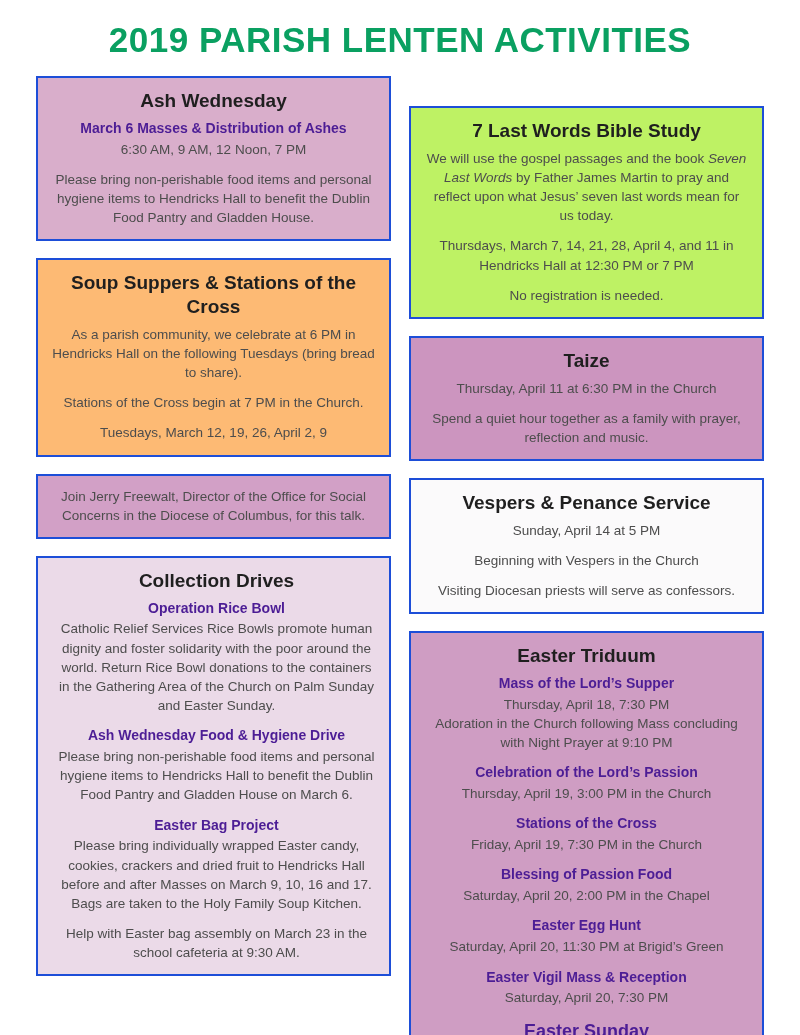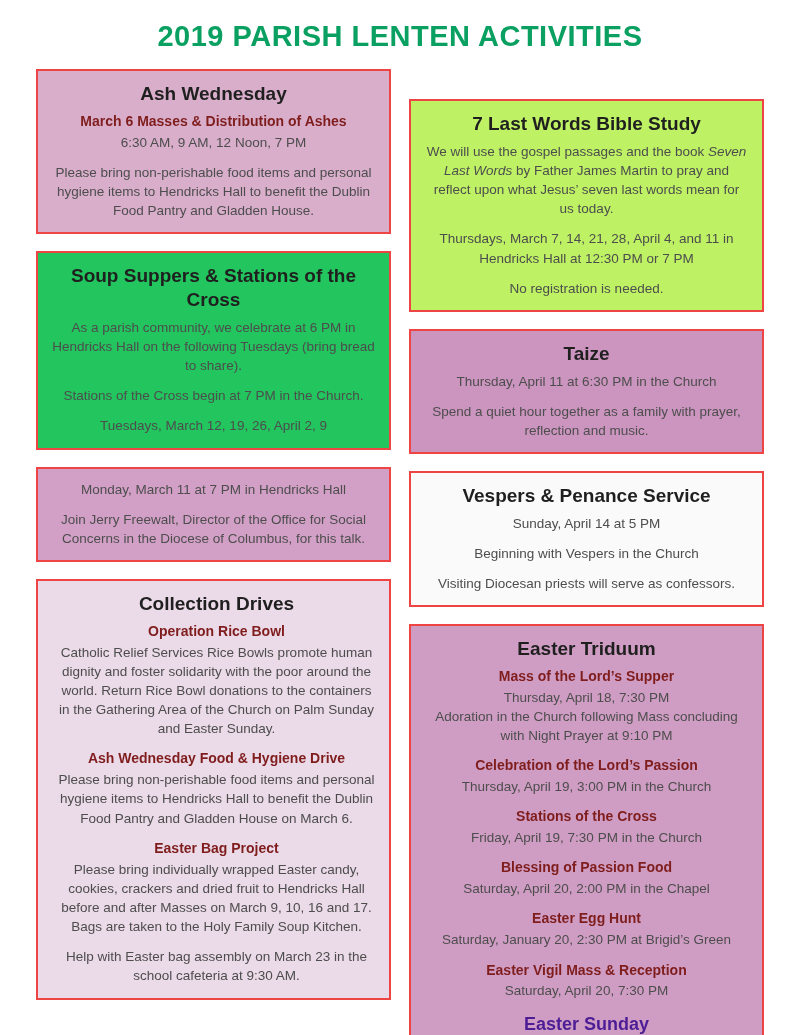--- a/index.html
+++ b/index.html
@@ -7,58 +7,58 @@
   body {
     width: 800px; height: 1035px;
     font-family: "Liberation Sans", sans-serif;
     color: #4d4d4d;
     overflow: hidden;
   }
   .page { padding: 16px 36px 0 36px; }
   .page-title {
     text-align: center;
     color: #0aa061;
-    font-size: 29px;
+    font-size: 35px;
     font-weight: bold;
     letter-spacing: 0.5px;
     margin: 4px 0 16px 0;
   }
   .columns { display: grid; grid-template-columns: 1fr 1fr; column-gap: 18px; }
   .col { display: flex; flex-direction: column; }
   .box {
-    border: 2px solid #ef4444;
+    border: 2px solid #1d4ed8;
     text-align: center;
     padding: 11px 14px 12px 14px;
     margin-bottom: 17px;
   }
   .box h2 {
     font-size: 19px;
     font-weight: bold;
     color: #1f1f1f;
     margin-bottom: 6px;
     line-height: 1.25;
   }
   .box p { font-size: 13.5px; line-height: 1.42; margin-bottom: 11px; }
   .box p:last-child { margin-bottom: 0; }
   .subhead {
     font-weight: bold;
-    color: #7f1d1d;
+    color: #4c1d95;
     font-size: 14px !important;
     margin-bottom: 1px !important;
   }
   .big-subhead {
     font-weight: bold;
     color: #4c1d95;
     font-size: 18px !important;
     margin-bottom: 2px !important;
   }
   .italic { font-style: italic; }
 
   .bg-ash        { background: #d9aecb; }
-  .bg-soup       { background: #22c55e; }
+  .bg-soup       { background: #fdba74; }
   .bg-respect    { background: #d2a0c6; }
   .bg-collection { background: #ebdae8; padding-left: 20px; }
   .bg-white      { background: #bef264; margin-top: 30px; }
   .bg-taize      { background: #cc95bf; }
   .bg-vespers    { background: #fbfafb; }
   .bg-triduum    { background: #cf9dc3; }
 </style>
 </head>
 <body>
 
@@ -78,21 +78,20 @@
       </section>
 
       <section class="box bg-soup">
         <h2>Soup Suppers &amp; Stations of the Cross</h2>
         <p>As a parish community, we celebrate at 6 PM in Hendricks Hall on the following Tuesdays (bring bread to share).</p>
         <p>Stations of the Cross begin at 7 PM in the Church.</p>
         <p>Tuesdays, March 12, 19, 26,  April 2, 9</p>
       </section>
 
       <section class="box bg-respect">
-        <p>Monday, March 11 at 7 PM in Hendricks Hall</p>
         <p>Join Jerry Freewalt, Director of the Office for Social Concerns in the Diocese of Columbus, for this talk.</p>
       </section>
 
       <section class="box bg-collection">
         <h2>Collection Drives</h2>
         <p class="subhead">Operation Rice Bowl</p>
         <p>Catholic Relief Services Rice Bowls promote human dignity and foster solidarity with the poor around the world. Return Rice Bowl donations to the containers in the Gathering Area of the Church on Palm Sunday and Easter Sunday.</p>
         <p class="subhead">Ash Wednesday Food &amp; Hygiene Drive</p>
         <p>Please bring non-perishable food items and personal hygiene items to Hendricks Hall to benefit the Dublin Food Pantry and Gladden House on March 6.</p>
         <p class="subhead">Easter Bag Project</p>
@@ -134,21 +133,21 @@
         <p class="subhead">Celebration of the Lord’s Passion</p>
         <p>Thursday, April 19, 3:00 PM in the Church</p>
 
         <p class="subhead">Stations of the Cross</p>
         <p>Friday, April 19, 7:30 PM in the Church</p>
 
         <p class="subhead">Blessing of Passion Food</p>
         <p>Saturday, April 20, 2:00 PM in the Chapel</p>
 
         <p class="subhead">Easter Egg Hunt</p>
-        <p>Saturday, January 20, 2:30 PM at Brigid’s Green</p>
+        <p>Saturday, April 20, 11:30 PM at Brigid’s Green</p>
 
         <p class="subhead">Easter Vigil Mass &amp; Reception</p>
         <p>Saturday, April 20, 7:30 PM</p>
 
         <p class="big-subhead">Easter Sunday</p>
         <p>Sunday, April 21, 7:30 AM, 9:00 AM, 10:45 AM, and 12:15 PM Masses</p>
       </section>
 
     </div>
   </div>

